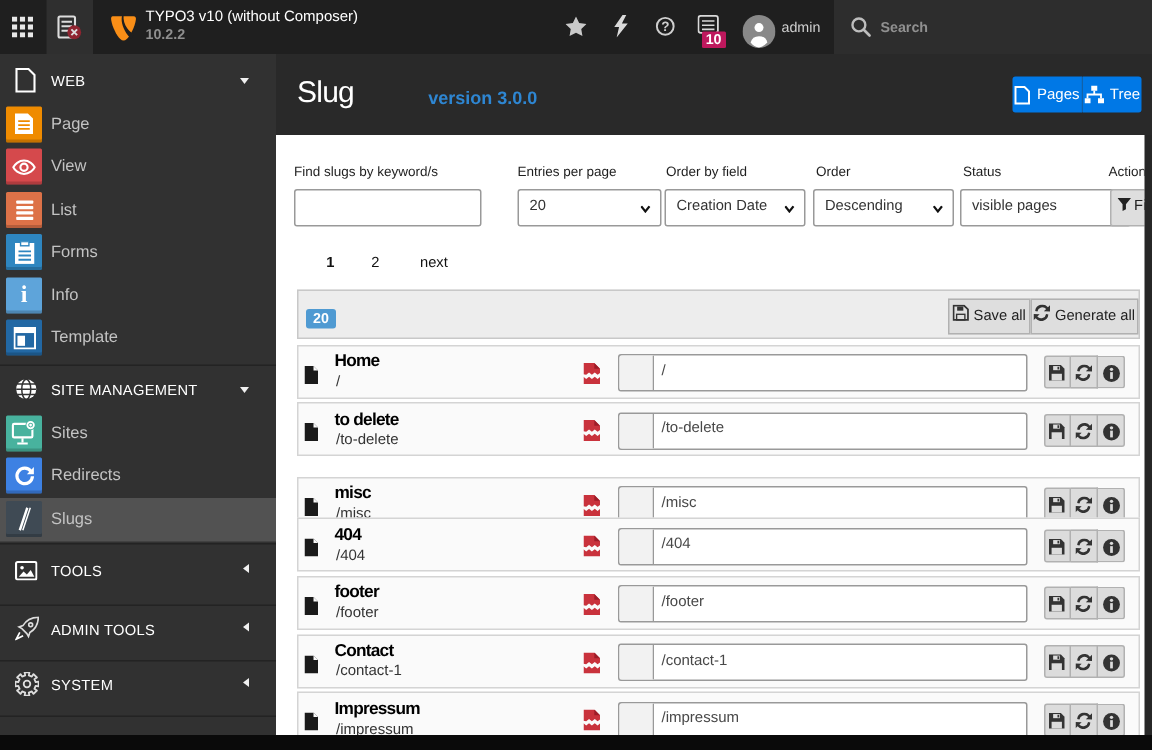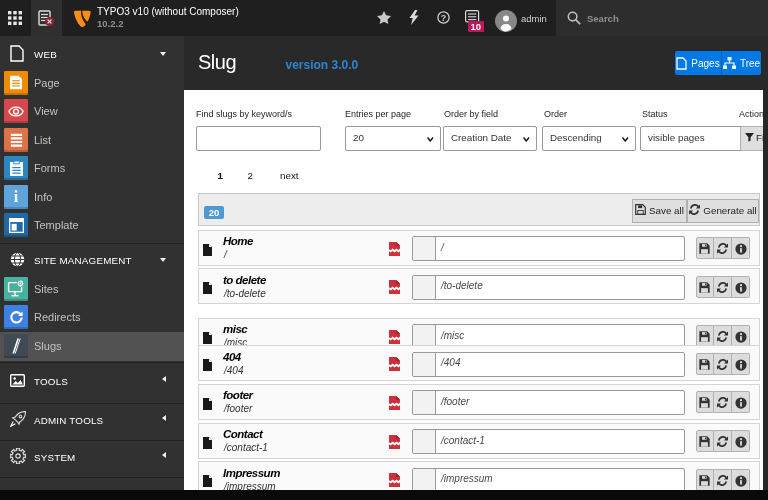--- a/index.html
+++ b/index.html
@@ -48,21 +48,21 @@
 #filterbtn { position:absolute; left:556px; top:36px; width:46px; height:24.5px; background:#dedede; border:1px solid #b1b1b1; border-radius:2px; font-size:9.8px; color:#222; line-height:22px; padding-left:4px; white-space:nowrap; }
 
 .pag { position:absolute; top:80px; font-size:9.8px; color:#111; }
 
 #panel { position:absolute; left:13.5px; top:102.5px; width:562px; }
 #panel-head { position:absolute; left:0; top:0; width:562px; height:33px; background:#ededed; border:1px solid #c8c8c8; }
 #badge20 { position:absolute; left:5.5px; top:12px; width:20px; height:13.5px; background:#4f9ad2; border-radius:2px; color:#fff; font-size:9.5px; font-weight:bold; text-align:center; line-height:13.5px; }
 .graybtn { position:absolute; top:5.5px; height:24px; background:#dedede; border:1px solid #b1b1b1; color:#222; font-size:9.8px; line-height:22px; text-align:center; white-space:nowrap; }
 .graybtn svg { vertical-align:-1px; margin-right:3px; }
 
-.row { position:absolute; left:0; width:562px; height:36px; background:#fafafa; border:1px solid #d4d4d4;font-style:italic; }
+.row { position:absolute; left:0; width:562px; height:36px; background:#fafafa; border:1px solid #d4d4d4; }
 .row .pgico { position:absolute; left:4.5px; top:13px; }
 .row .rt { position:absolute; left:24.5px; top:4.5px; font-size:11.5px; font-weight:bold; color:#000; letter-spacing:-0.5px; }
 .row .rp { position:absolute; left:25.5px; top:18.5px; font-size:10px; color:#333; }
 .row .redico { position:absolute; left:190px; top:11px; }
 .row .igrp { position:absolute; left:213px; top:5.5px; width:273px; height:25px; border:1px solid #999; border-radius:2px; background:#fff; }
 .row .pre { position:absolute; left:0; top:0; width:23px; height:23px; background:#f2f2f2; border-right:1px solid #999; border-radius:2px 0 0 2px; }
 .row .val { position:absolute; left:28.5px; top:4.5px; font-size:10px; color:#484848; }
 .row .btns { position:absolute; left:497px; top:6.5px; display:flex; }
 .rbtn { width:18.3px; height:22px; background:#dcdcdc; border:1px solid #b1b1b1; border-left:none; text-align:center; }
 .rbtn:first-child { border-left:1px solid #b1b1b1; border-radius:2px 0 0 2px; }

